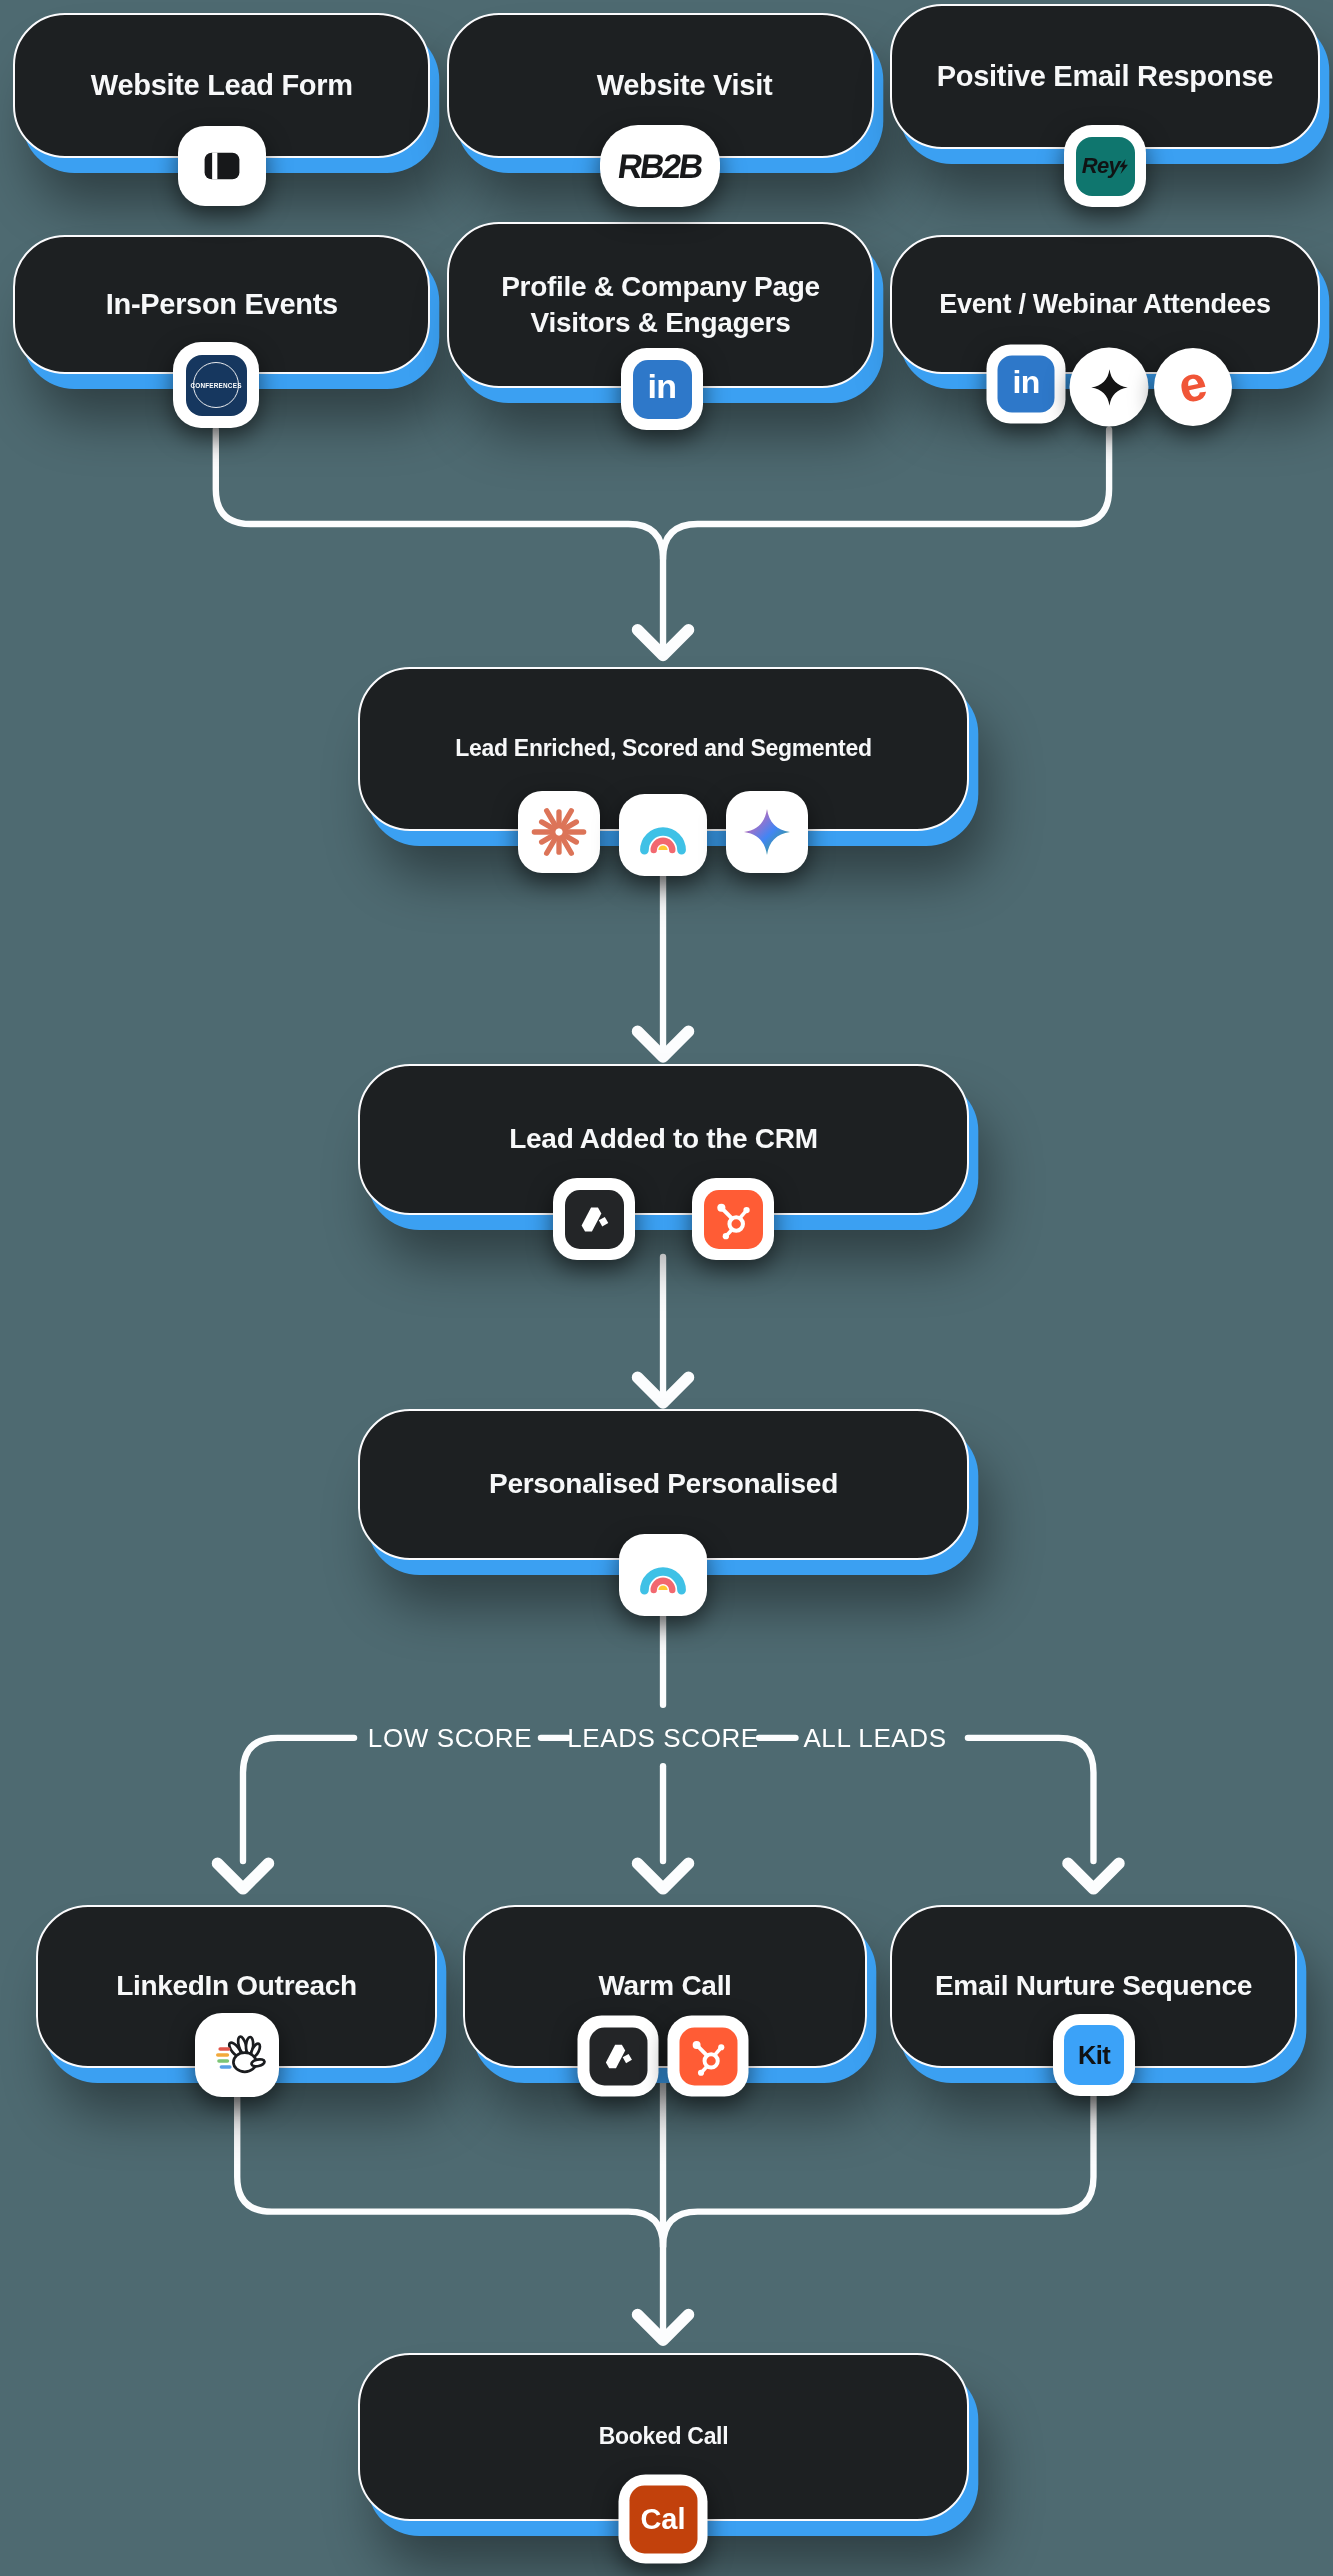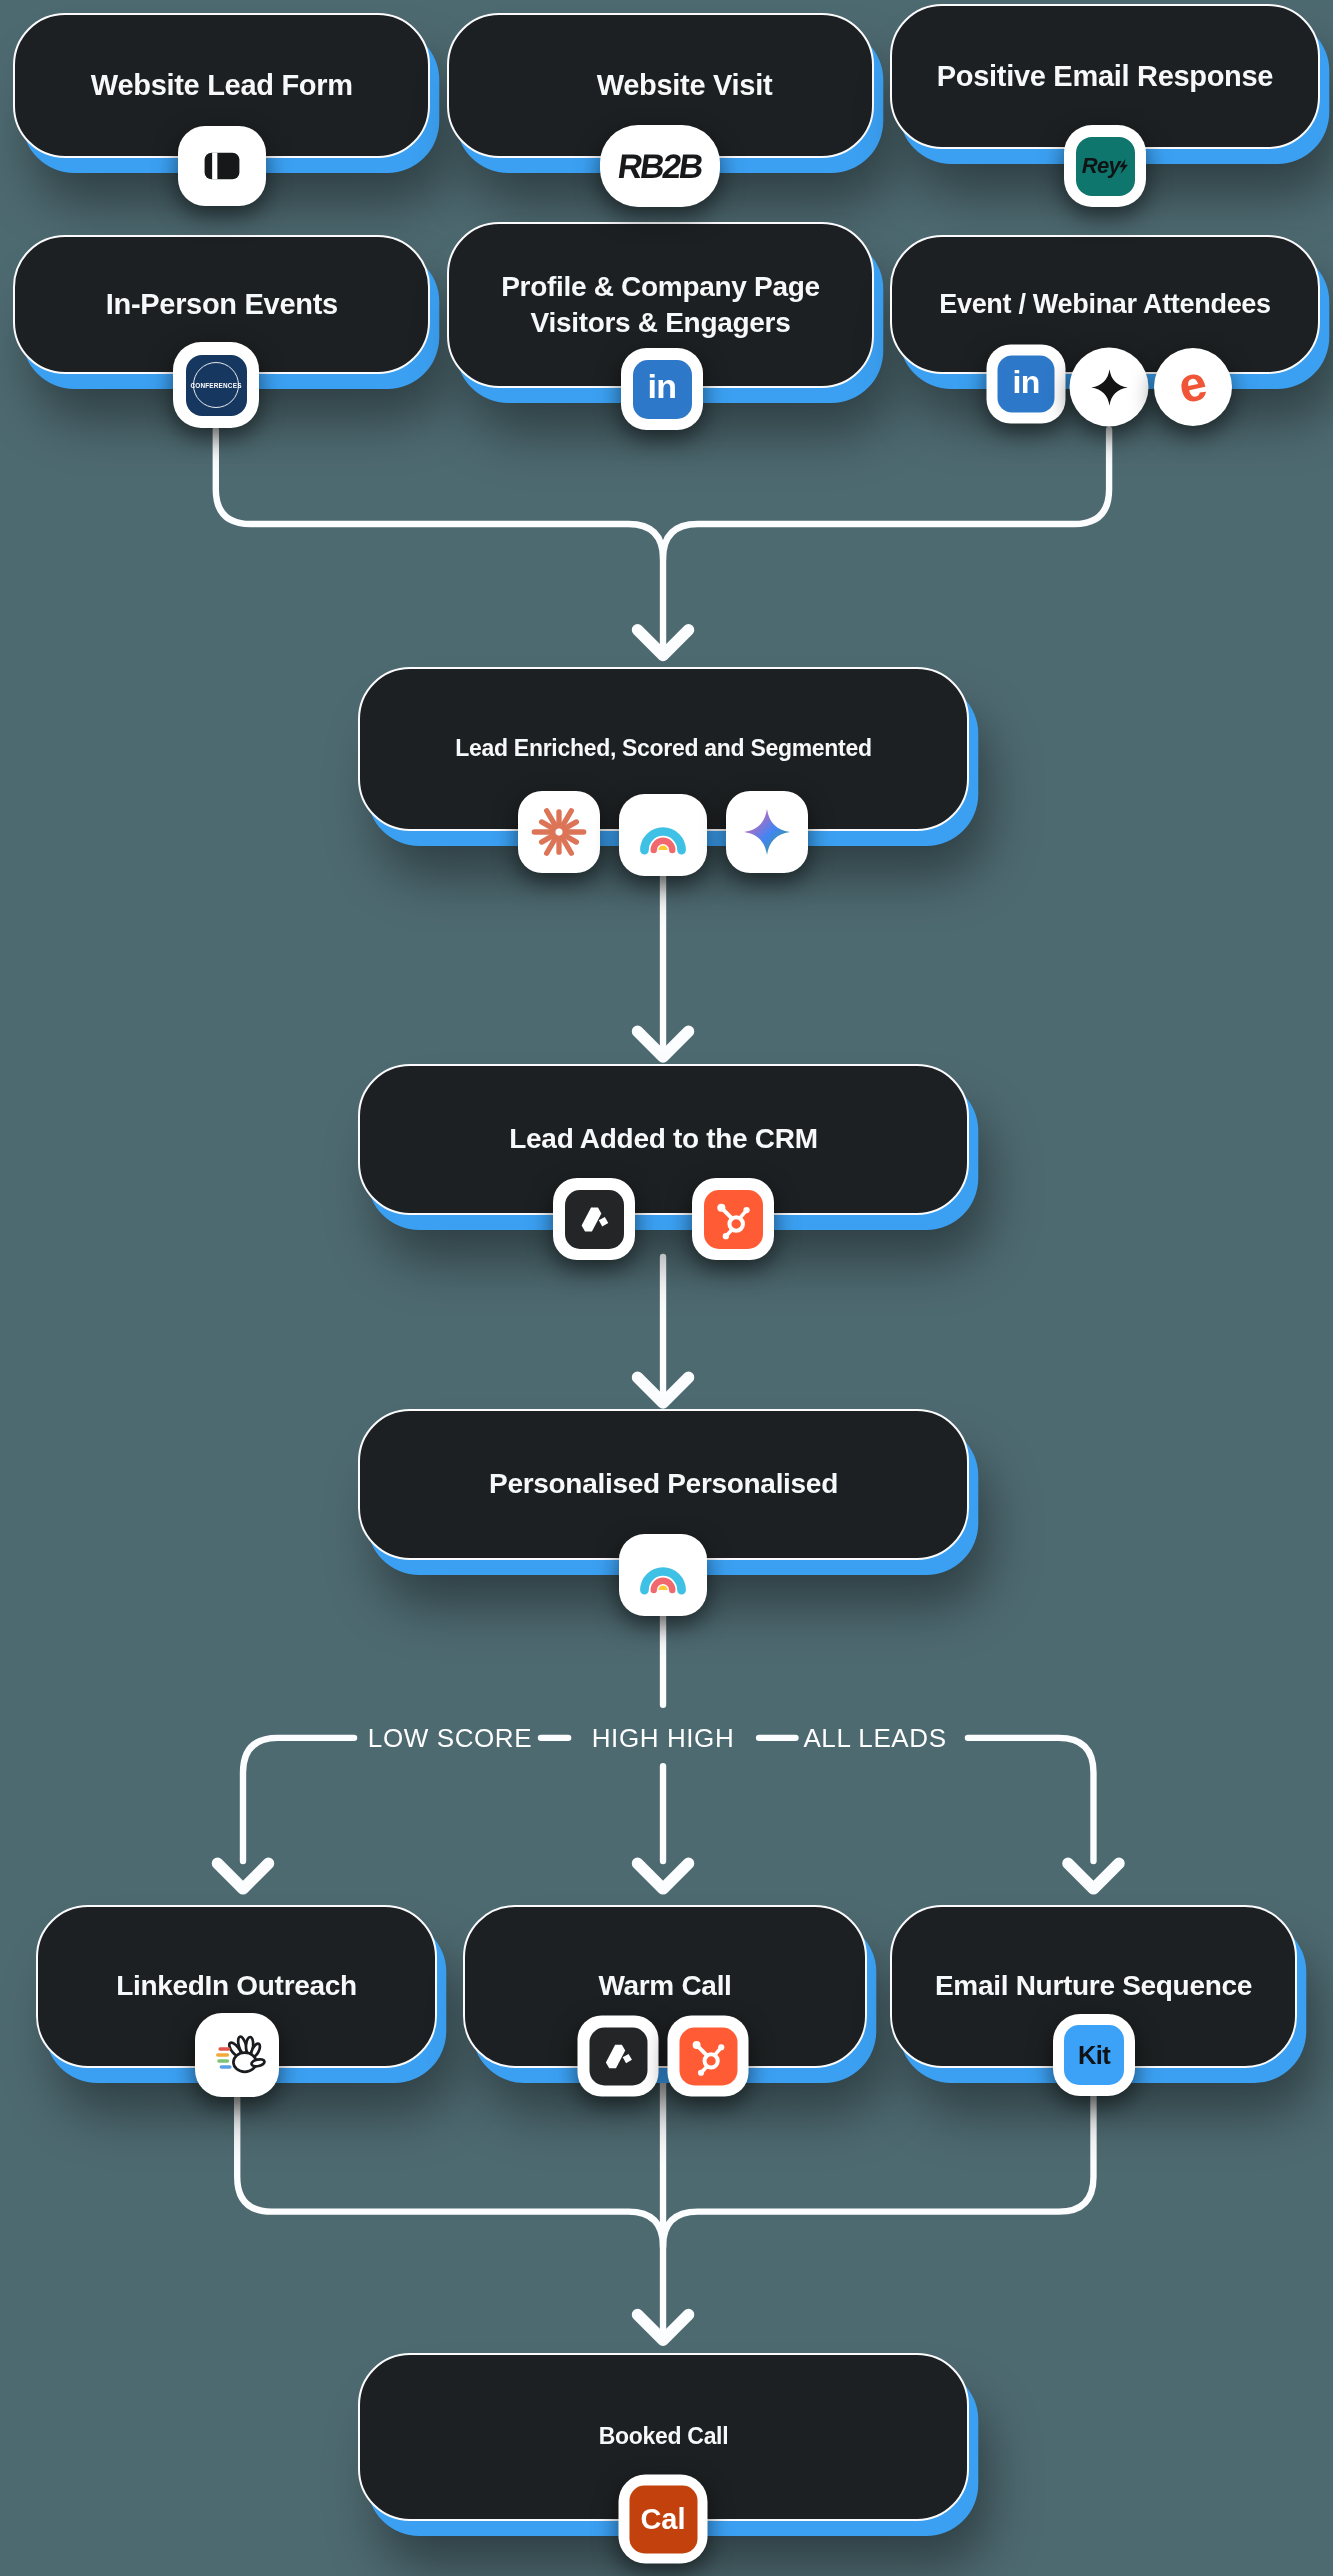--- a/index.html
+++ b/index.html
@@ -83,21 +83,21 @@
     <span>Lead Enriched, Scored and Segmented</span>
   </div>
   <div class="node" style="left:358px;top:1064px;width:611px;height:151px;font-size:28px;">
     <span>Lead Added to the CRM</span>
   </div>
   <div class="node" style="left:358px;top:1409px;width:611px;height:151px;font-size:28px;">
     <span>Personalised Personalised</span>
   </div>
 
   <div class="branch-label" style="left:450px;top:1738px;">LOW SCORE</div>
-  <div class="branch-label" style="left:663px;top:1738px;">HIGH HIGH</div>
+  <div class="branch-label" style="left:663px;top:1738px;">LEADS SCORE</div>
   <div class="branch-label" style="left:875px;top:1738px;">ALL LEADS</div>
 
   <div class="node" style="left:36px;top:1905px;width:401px;height:163px;font-size:28px;justify-content:center;">
     <span>LinkedIn Outreach</span>
   </div>
   <div class="node" style="left:463px;top:1905px;width:404px;height:163px;font-size:28px;">
     <span>Warm Call</span>
   </div>
   <div class="node" style="left:890px;top:1905px;width:407px;height:163px;font-size:28px;">
     <span>Email Nurture Sequence</span>

